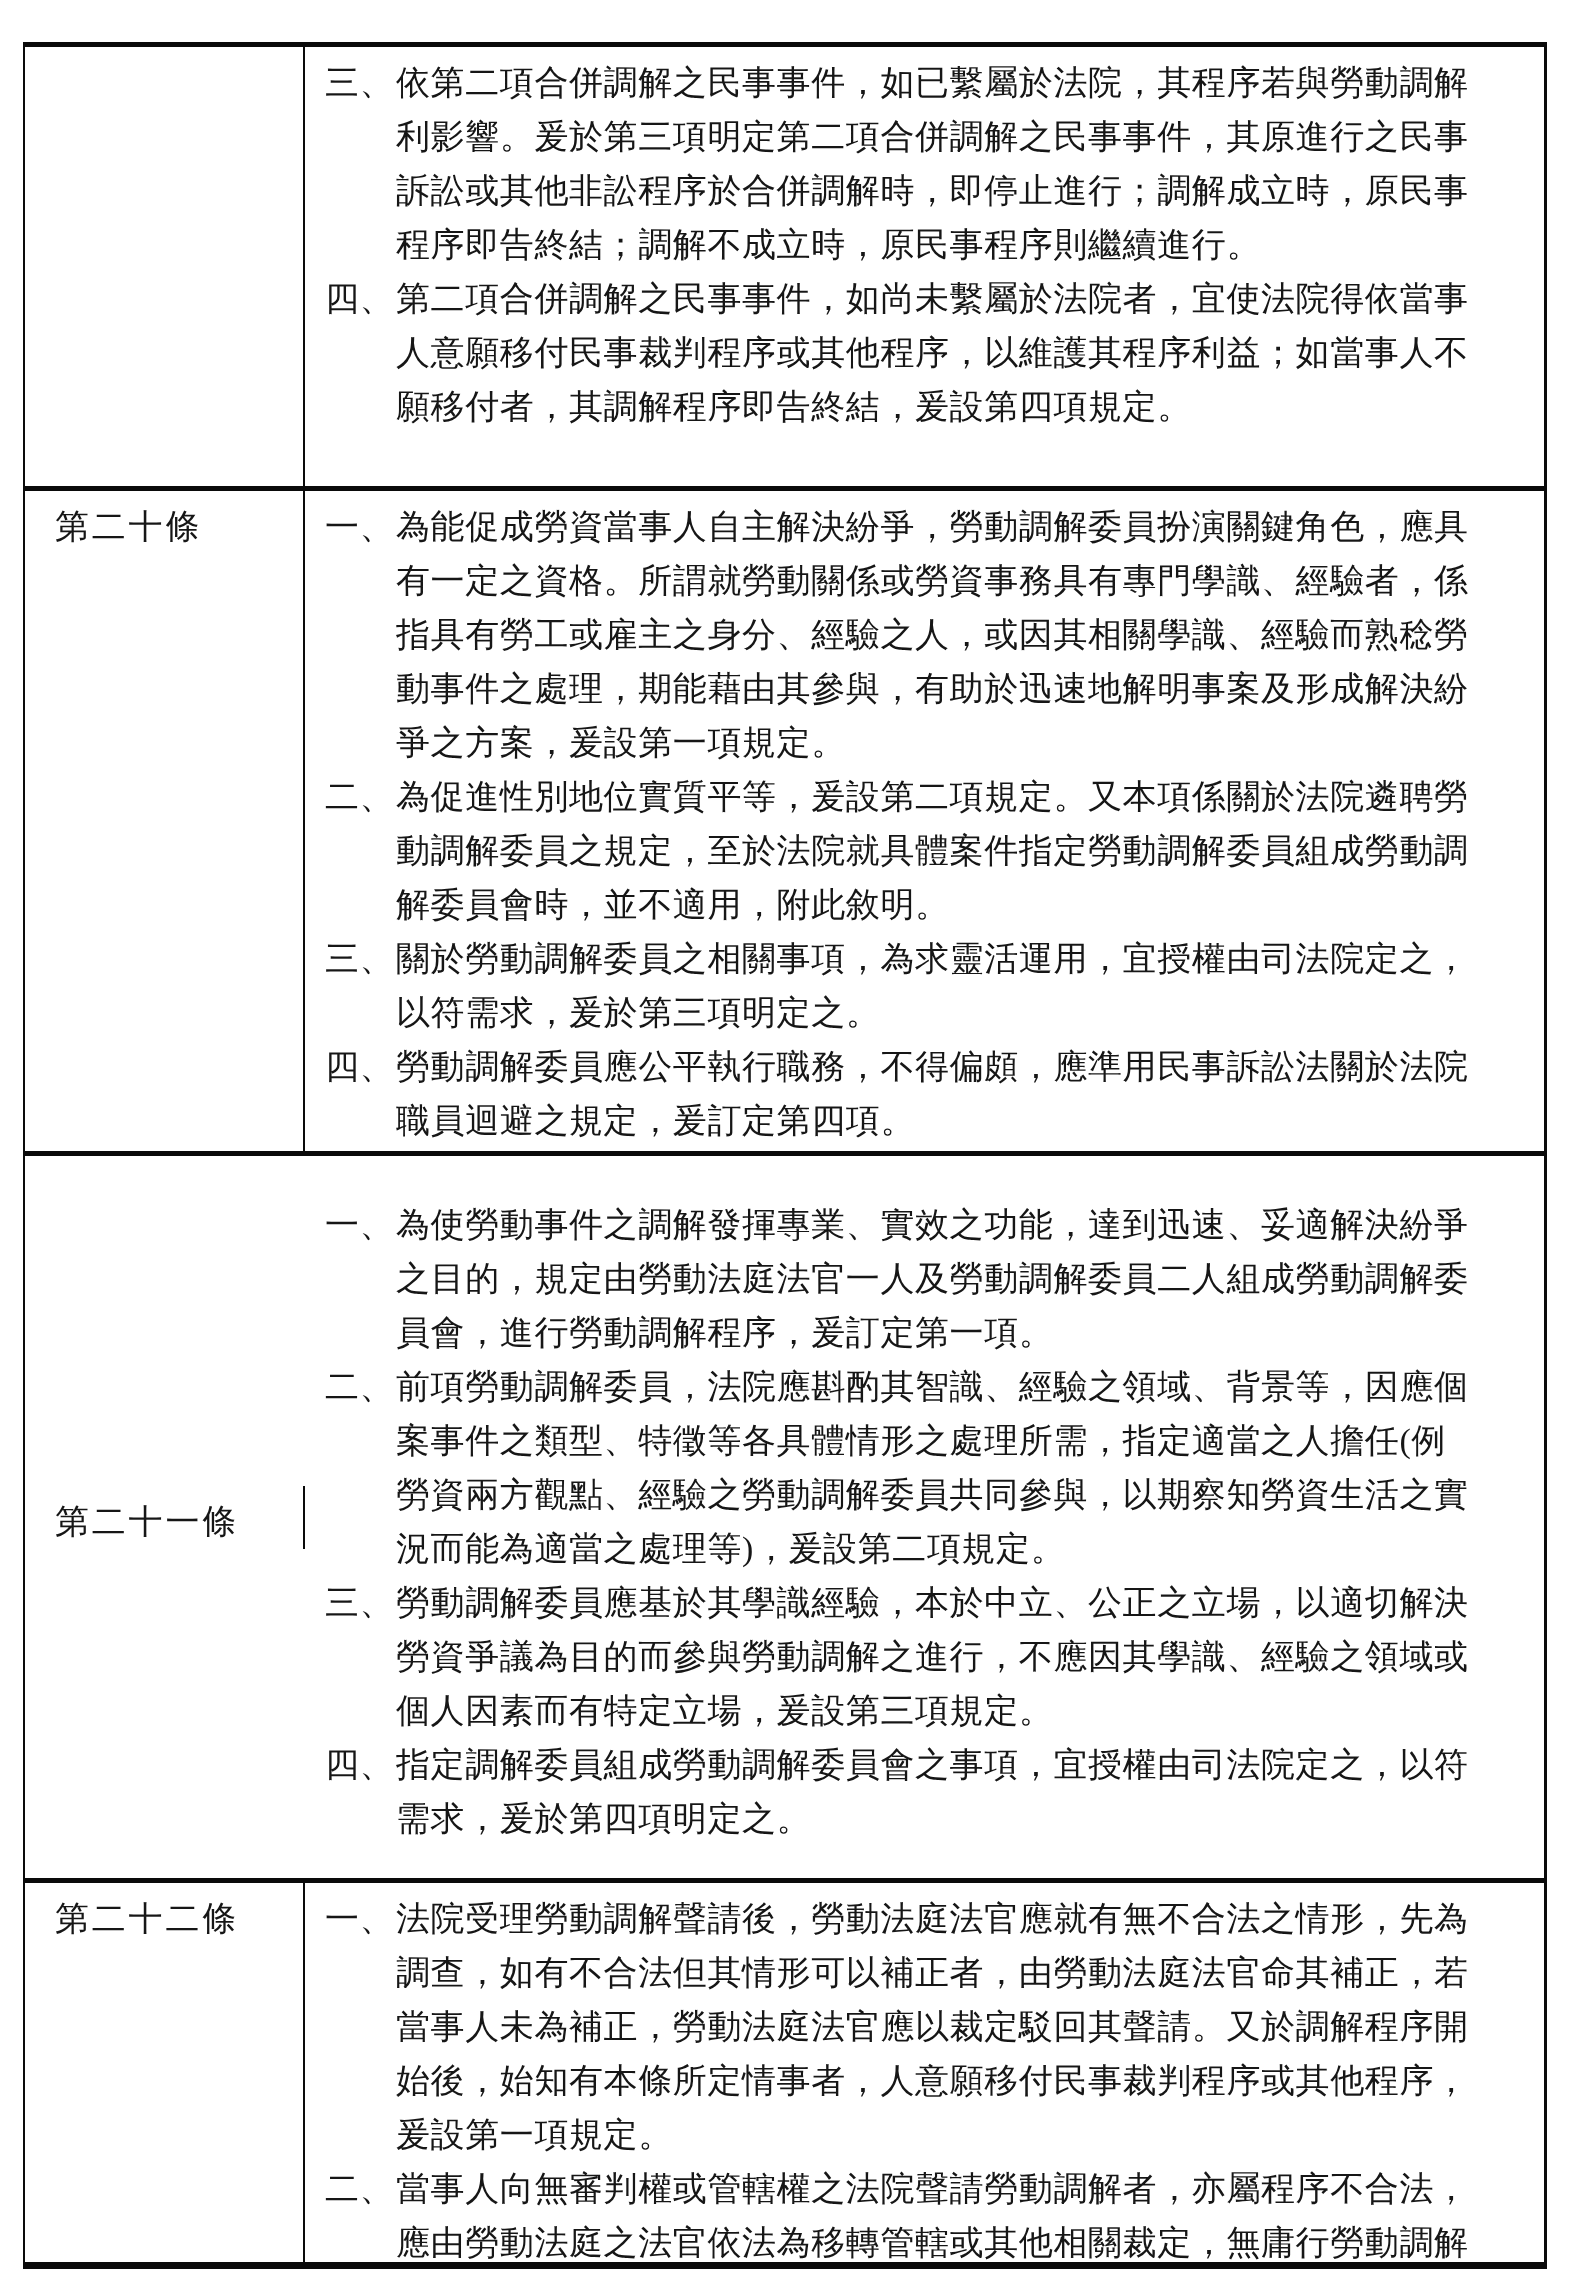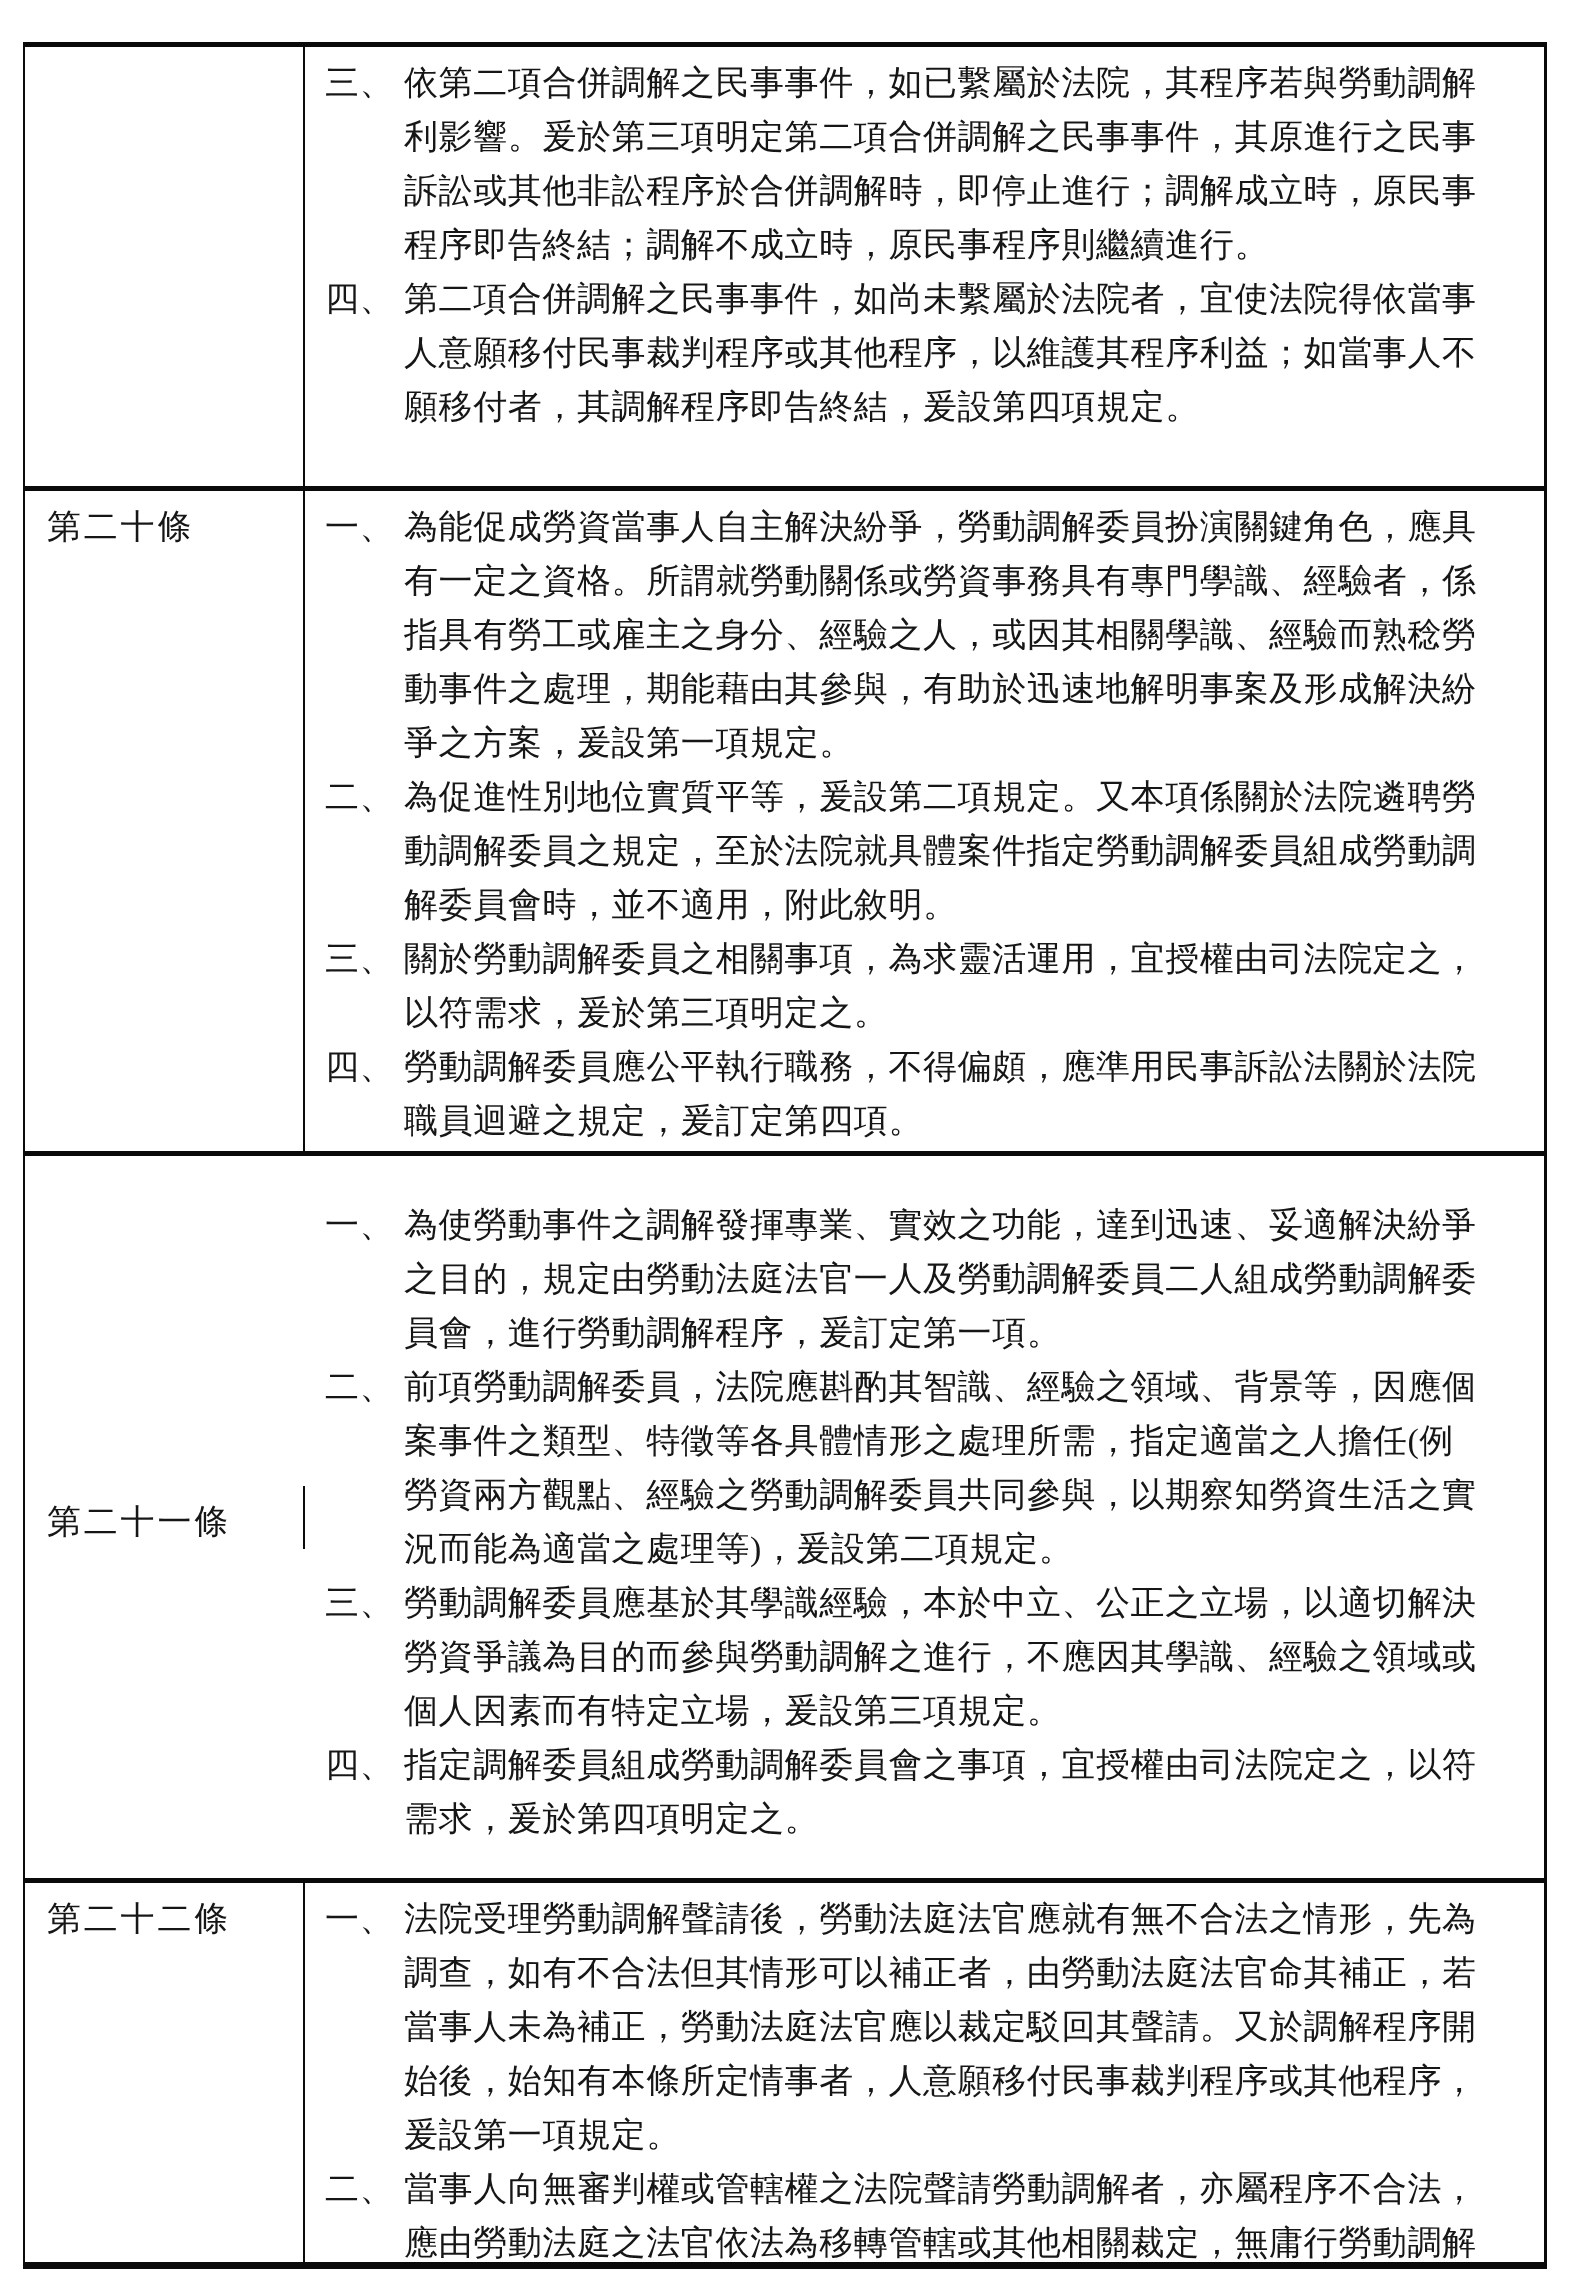--- a/index.html
+++ b/index.html
@@ -43,21 +43,21 @@
     overflow: hidden;
   }
   .row.row-0 { border-top: none; height: 439px; }
   .row.row-1 { height: 665px; }
   .row.row-2 { height: 727px; align-items: center; }
   .row.row-3 { flex: 1; }
   .label-cell {
     width: 280px;
     box-sizing: border-box;
     border-right: 2.8px solid #0a0a0a;
-    padding: 9px 0 0 22px;
+    padding: 9px 0 0 30px;
     font-size: 34px;
     letter-spacing: 2.8px;
     line-height: 54px;
     white-space: nowrap;
   }
   .content-cell {
     flex: 1;
     box-sizing: border-box;
     padding: 9px 10px 0 20px;
   }
@@ -74,21 +74,20 @@
     line-height: 54px;
     letter-spacing: 0.6px;
     white-space: nowrap;
   }
   .tline {
     font-size: 34px;
     line-height: 54px;
     height: 54px;
     letter-spacing: 0.6px;
     white-space: nowrap;
-    margin-left: 8px;
   }
 </style>
 </head>
 <body>
 
 <div class="page">
   <div class="articles-table">
       <div class="row row-0">
         <div class="label-cell"><span></span></div>
         <div class="content-cell">

